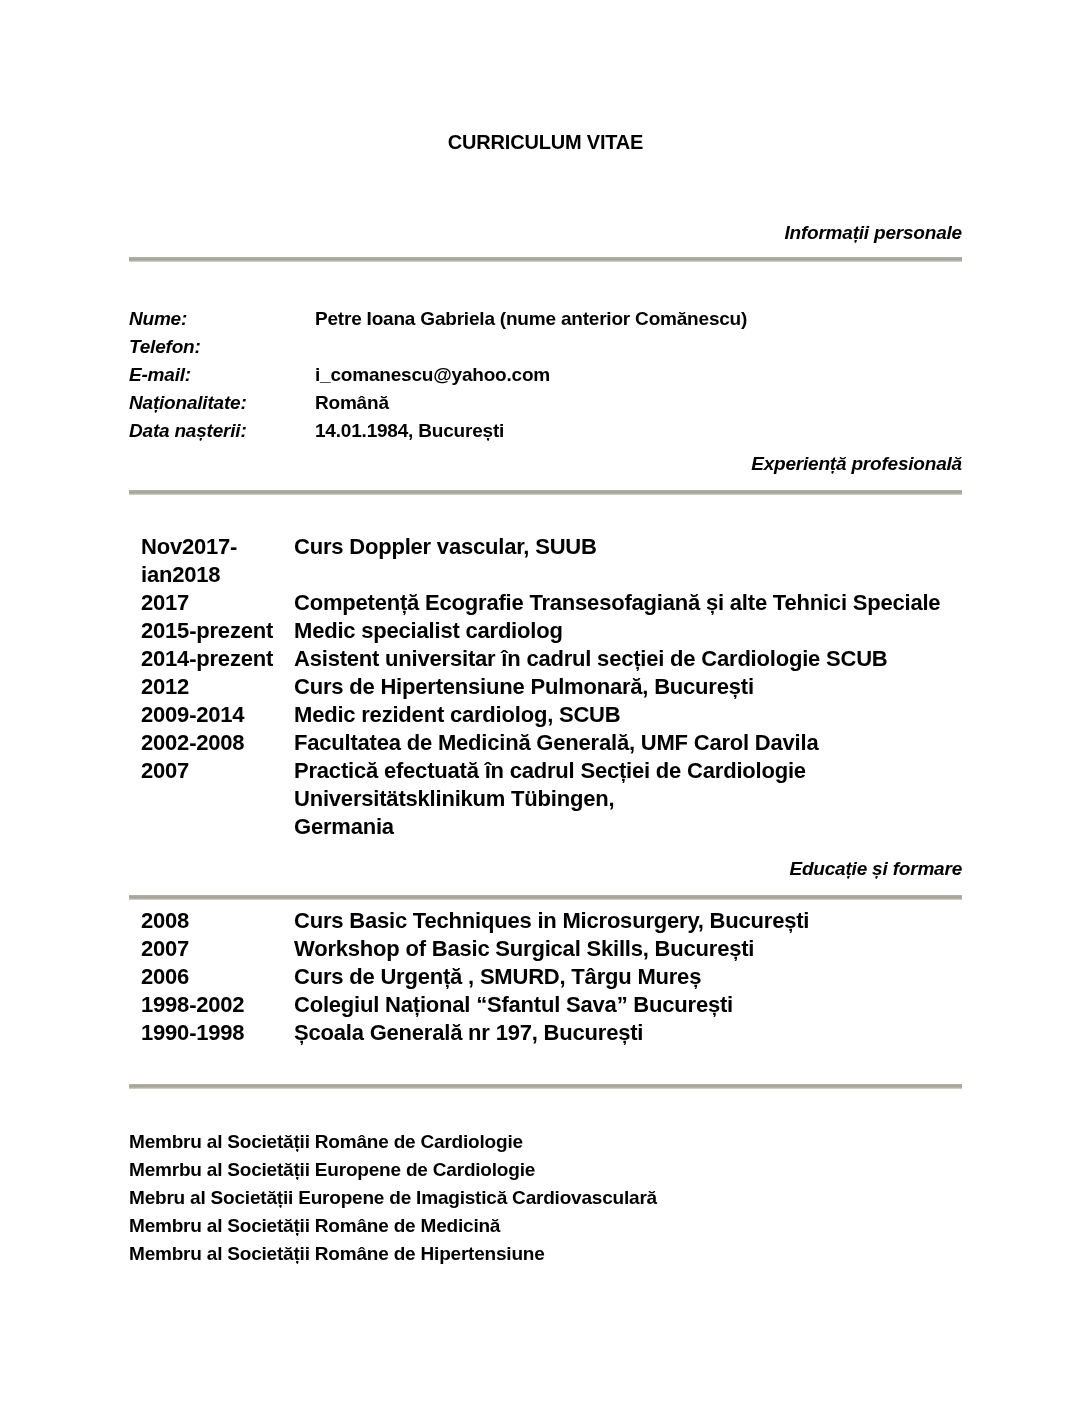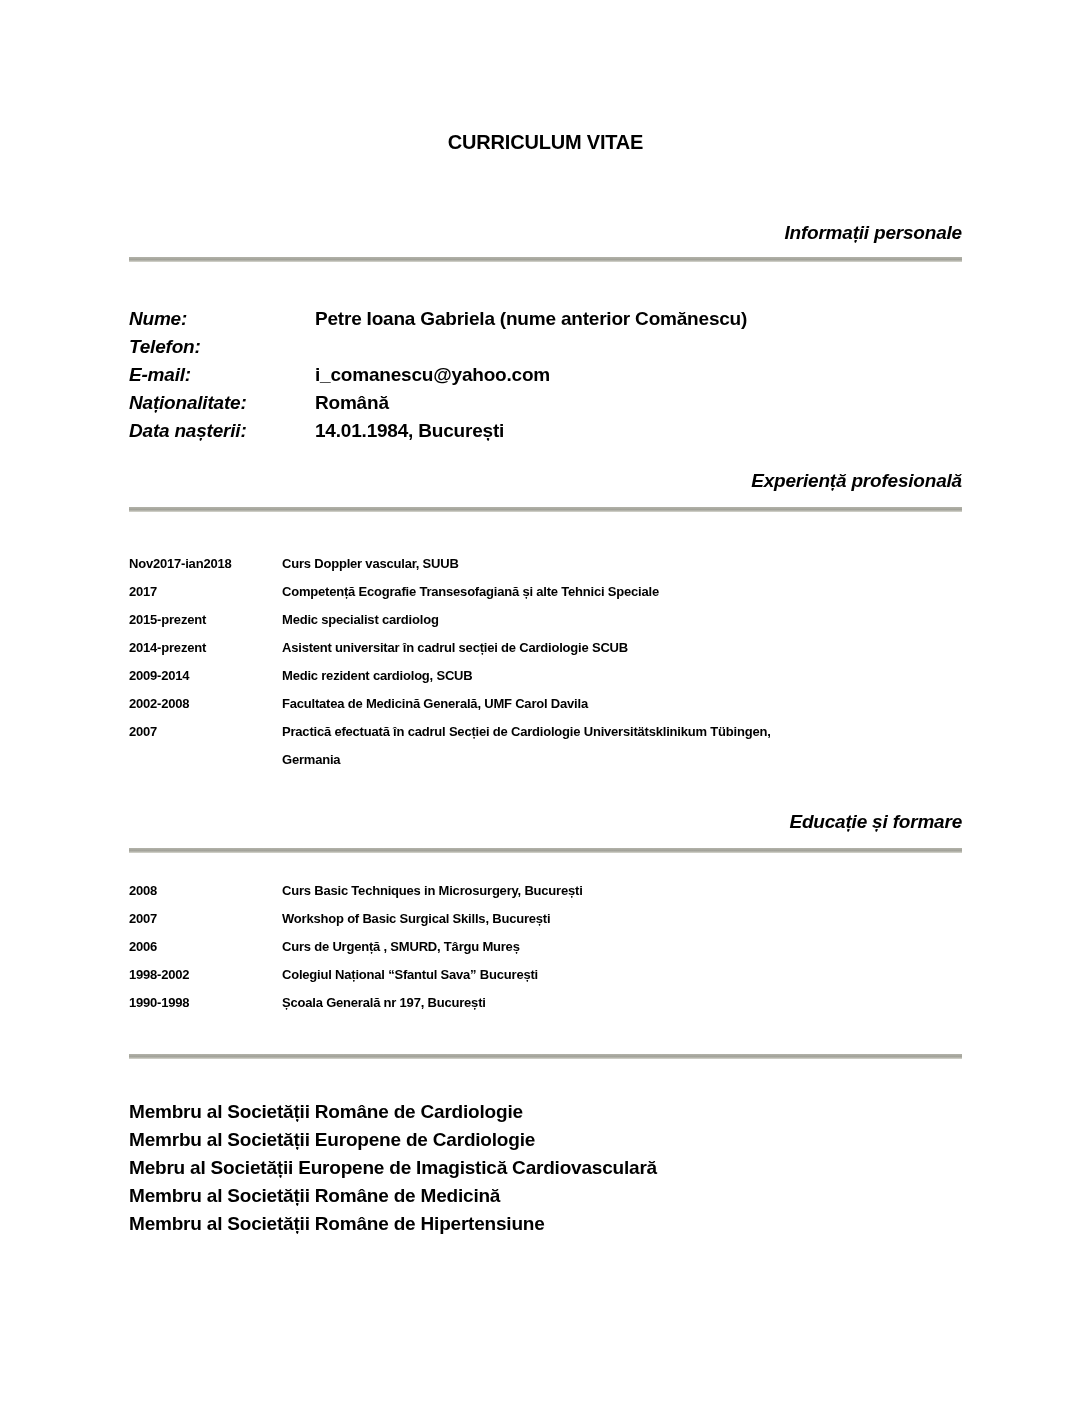--- a/index.html
+++ b/index.html
@@ -28,41 +28,41 @@
     font-weight: 700;
   }
   .section-heading {
     font-size: 19px;
     line-height: 24px;
     font-style: italic;
     font-weight: 700;
     text-align: right;
   }
   .heading-personal   { margin-top: 68px; }
-  .heading-experience { margin-top: 24px; }
-  .heading-education  { margin-top: 36px; }
+  .heading-experience { margin-top: 7px; }
+  .heading-education  { margin-top: 16px; }
   .rule {
     height: 5px;
     background: linear-gradient(to bottom, #b2b2a9 0%, #a2a299 55%, #d8d8d0 100%);
   }
   .rule-1 { margin-top: 12px; }
   .rule-2 { margin-top: 14px; }
   .rule-3 { margin-top: 14px; }
   .rule-4 { margin-top: 37px; }
   .fields { margin-top: 43px; }
   .field-row { display: flex; line-height: 28px; font-size: 19px; }
   .field-label {
     width: 186px;
     flex: 0 0 186px;
     font-style: italic;
   }
   .field-value { flex: 1; }
   .entries-experience { margin-top: 38px; }
-  .entries-education  { margin-top: 24px; }
-  .entry-row { display: flex; line-height: 28px; font-size: 13px; }
+  .entries-education  { margin-top: 7px; }
+  .entry-row { display: flex; line-height: 28px; font-size: 22px; justify-content: flex-end; }
   .entry-period { width: 153px; flex: 0 0 153px; }
   .entry-desc { flex: 1; max-width: 668px; }
   .memberships { margin-top: 39px; }
   .member-row { line-height: 28px; font-size: 19px; }
 </style>
 </head>
 <body>
 
 <div class="page">
   <div class="content">
@@ -108,20 +108,24 @@
         </div>
         <div class="entry-row">
           <span class="entry-period">2015-prezent</span>
           <span class="entry-desc">Medic specialist cardiolog</span>
         </div>
         <div class="entry-row">
           <span class="entry-period">2014-prezent</span>
           <span class="entry-desc">Asistent universitar în cadrul secției de Cardiologie SCUB</span>
         </div>
         <div class="entry-row">
+          <span class="entry-period">2012</span>
+          <span class="entry-desc">Curs de Hipertensiune Pulmonară, București</span>
+        </div>
+        <div class="entry-row">
           <span class="entry-period">2009-2014</span>
           <span class="entry-desc">Medic rezident cardiolog, SCUB</span>
         </div>
         <div class="entry-row">
           <span class="entry-period">2002-2008</span>
           <span class="entry-desc">Facultatea de Medicină Generală, UMF Carol Davila</span>
         </div>
         <div class="entry-row">
           <span class="entry-period">2007</span>
           <span class="entry-desc">Practică efectuată în cadrul Secției de Cardiologie Universitätsklinikum Tübingen,</span>

